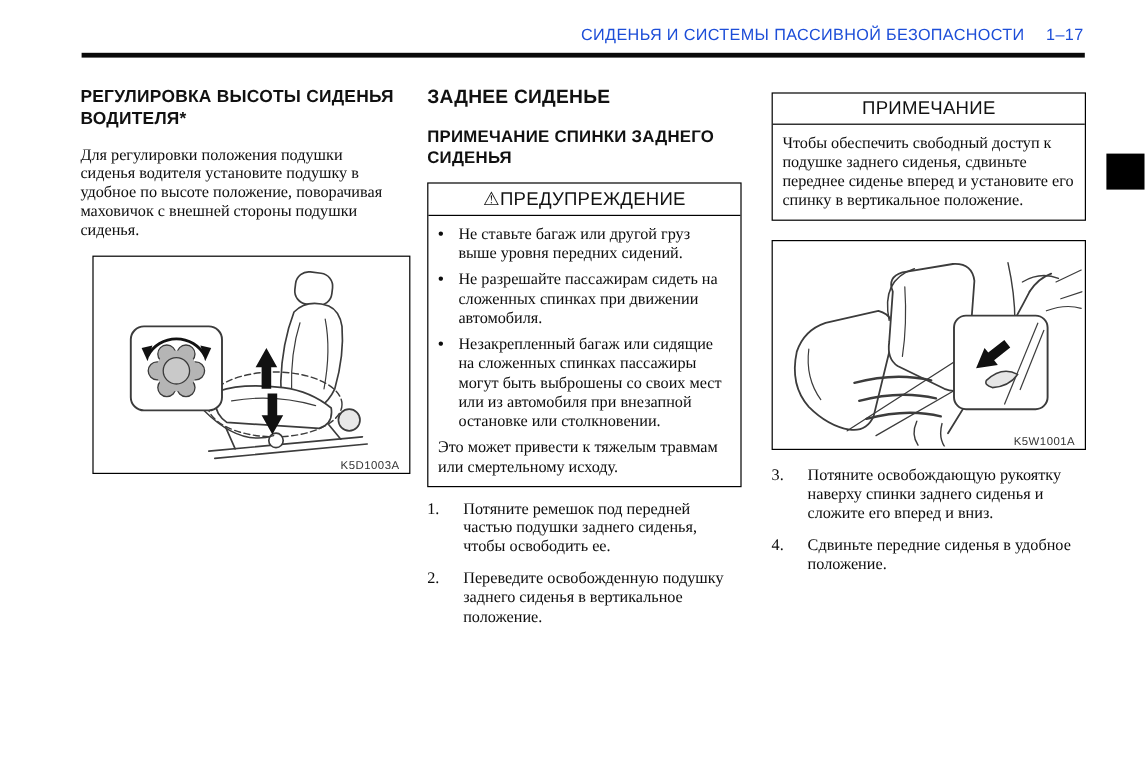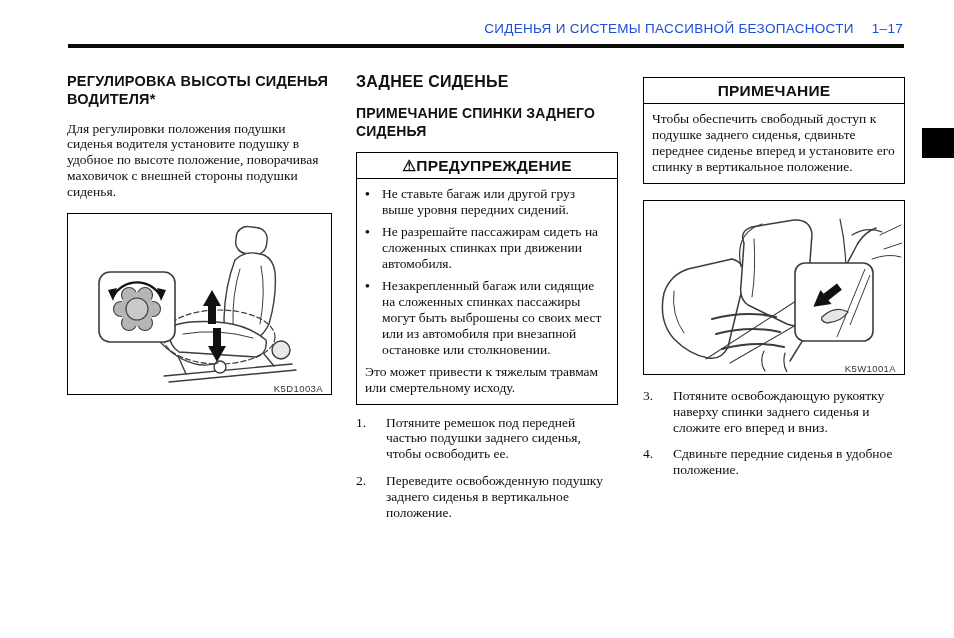--- a/index.html
+++ b/index.html
@@ -22,30 +22,30 @@
   
   h1.section{font-size:16px;font-weight:bold;margin:0 0 14px;line-height:1.2;letter-spacing:.2px;}
   h2.sub{font-size:14px;font-weight:bold;margin:0 0 12px;line-height:1.26;letter-spacing:.2px;}
   h2.sub-left{font-size:14.5px;margin:0 0 12px;}
   
   .serif{font-family:"Liberation Serif",serif;font-size:13.5px;line-height:1.18;color:#0d0d0d;}
   p.body{margin:0 0 0;}
   
   .notice{border:1.6px solid #000;margin:0 0 10px;background:#fff;}
   .notice-title{
-    text-align:center;font-weight:bold;font-size:15.5px;letter-spacing:.2px;
+    text-align:center;font-weight:normal;font-size:15.5px;letter-spacing:.2px;
     padding:4px 2px 3px;border-bottom:1.6px solid #000;
   }
   .notice-body{padding:7px 8px 8px;}
   .bullet-row{display:flex;margin:0 0 6px;}
   .bullet-row .marker{width:17px;flex:0 0 17px;font-weight:bold;}
   .notice-footer{margin:2px 0 0;}
   
   .figure{position:relative;border:1px solid #000;background:#fff;}
-  .figure-left{width:263px;height:180px;margin-top:13px;}
+  .figure-left{width:263px;height:180px;margin-top:13px;margin-left:10px;}
   .figure-right{width:260px;height:173px;margin-top:16px;}
   .fig-caption{
     position:absolute;right:8px;bottom:0;font-size:9.5px;color:#333;letter-spacing:.4px;
   }
   
   .steps{margin-top:10px;}
   .step{display:flex;margin:0 0 11px;}
   .step .num{width:30px;flex:0 0 30px;}
   .mid-intro{margin:10px 0 9px;}
   .steps-right{margin-top:13px;}

